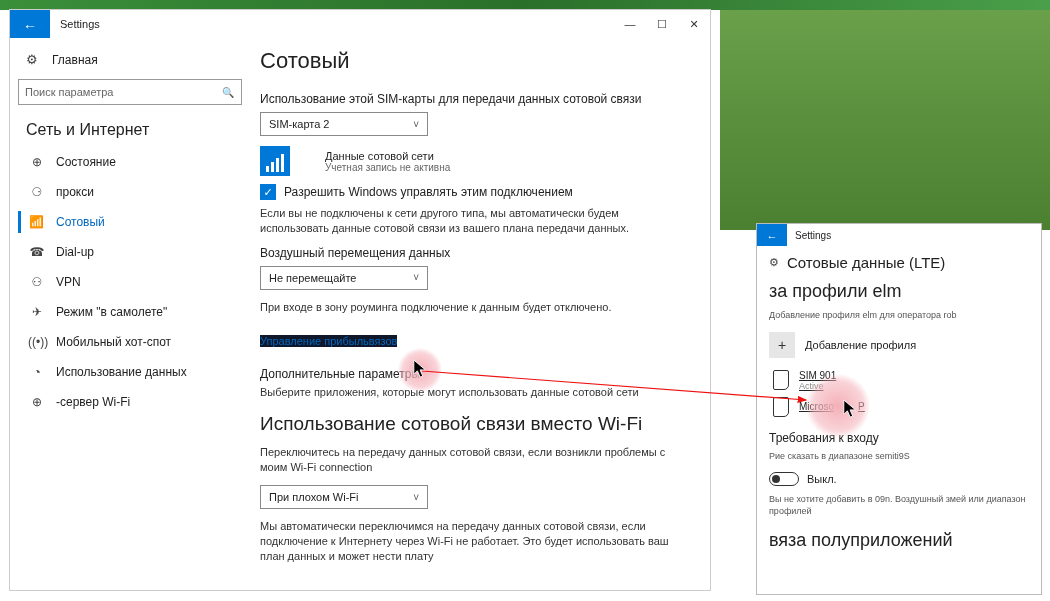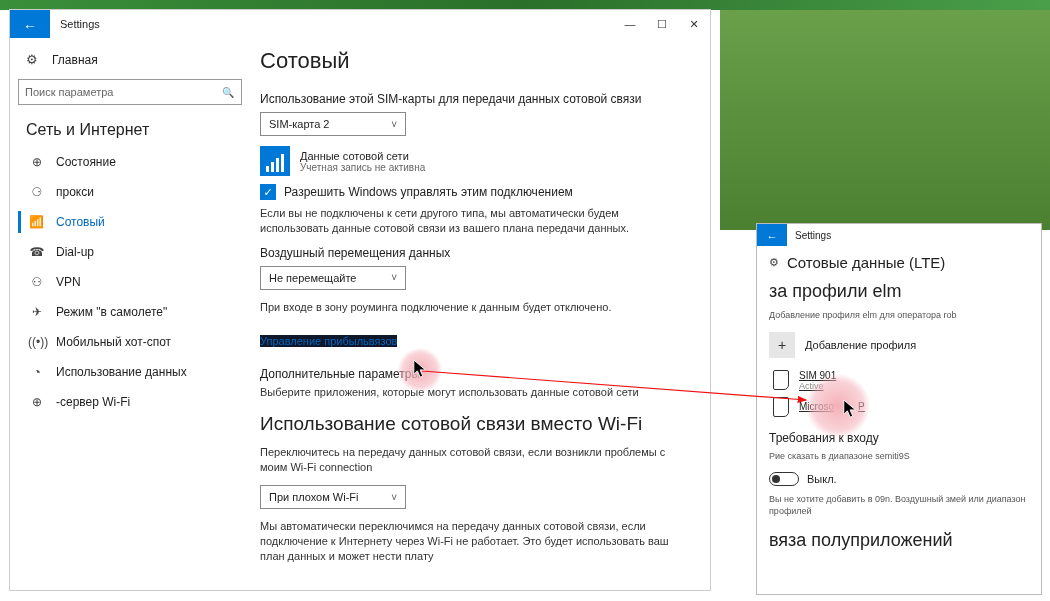--- a/index.html
+++ b/index.html
@@ -20,23 +20,23 @@
   .home-row .gi { width:16px; margin-right:10px; color:#444; font-size:13px;}
   .searchbox { margin:8px 8px 14px 0; border:1px solid #999; height:26px; display:flex; align-items:center; padding:0 6px; font-size:11px; color:#666; justify-content:space-between;}
   .cat-header { font-size:16px; color:#222; padding:2px 8px 8px 8px;}
   .nav-item { display:flex; align-items:center; height:30px; font-size:12px; color:#222; padding-left:10px; position:relative;}
   .nav-item .ni { width:18px; margin-right:10px; color:#444; font-size:12px; text-align:center;}
   .nav-item.sel { color:#0067c0;}
   .nav-item.sel::before { content:""; position:absolute; left:0; top:4px; bottom:4px; width:3px; background:#0078d7;}
   .content { flex:1; padding:10px 28px 0 10px; overflow-y:auto; font-size:12px; color:#222;}
   .content h1 { font-size:22px; font-weight:400; margin-bottom:18px;}
   .lbl { font-size:12px; margin:6px 0;}
-  .select { border:1px solid #888; width:146px; height:24px; display:flex; align-items:center; justify-content:space-between; padding:0 8px; font-size:11px; margin-bottom:10px;}
+  .select { border:1px solid #888; width:168px; height:24px; display:flex; align-items:center; justify-content:space-between; padding:0 8px; font-size:11px; margin-bottom:10px;}
   .chev { font-size:10px; color:#555;}
-  .data-row { display:flex; align-items:center; margin-bottom:8px;}
+  .data-row { display:flex; align-items:center; margin-bottom:8px;gap:25px;}
   .data-icon { width:30px; height:30px; background:#0078d7; margin-right:10px; display:flex; align-items:flex-end; justify-content:center; padding:4px 5px; gap:2px;}
   .data-icon span{ width:3px; background:#fff;}
   .data-text .l1 { font-size:11px; color:#222;}
   .data-text .l2 { font-size:10px; color:#666;}
   .chk-row { display:flex; align-items:center; margin:6px 0;}
   .chk { width:16px; height:16px; background:#0078d7; color:#fff; font-size:11px; display:flex; align-items:center; justify-content:center; margin-right:8px;}
   .para { font-size:11px; color:#333; line-height:1.35; margin:4px 0 10px 0;}
   .link { color:#0067c0; font-size:11px; margin:10px 0; display:inline-block; position:relative;}
   .link.hl { background:#0f172a;}
   .sub-h { font-size:12px; color:#222; margin:10px 0 4px 0;}

